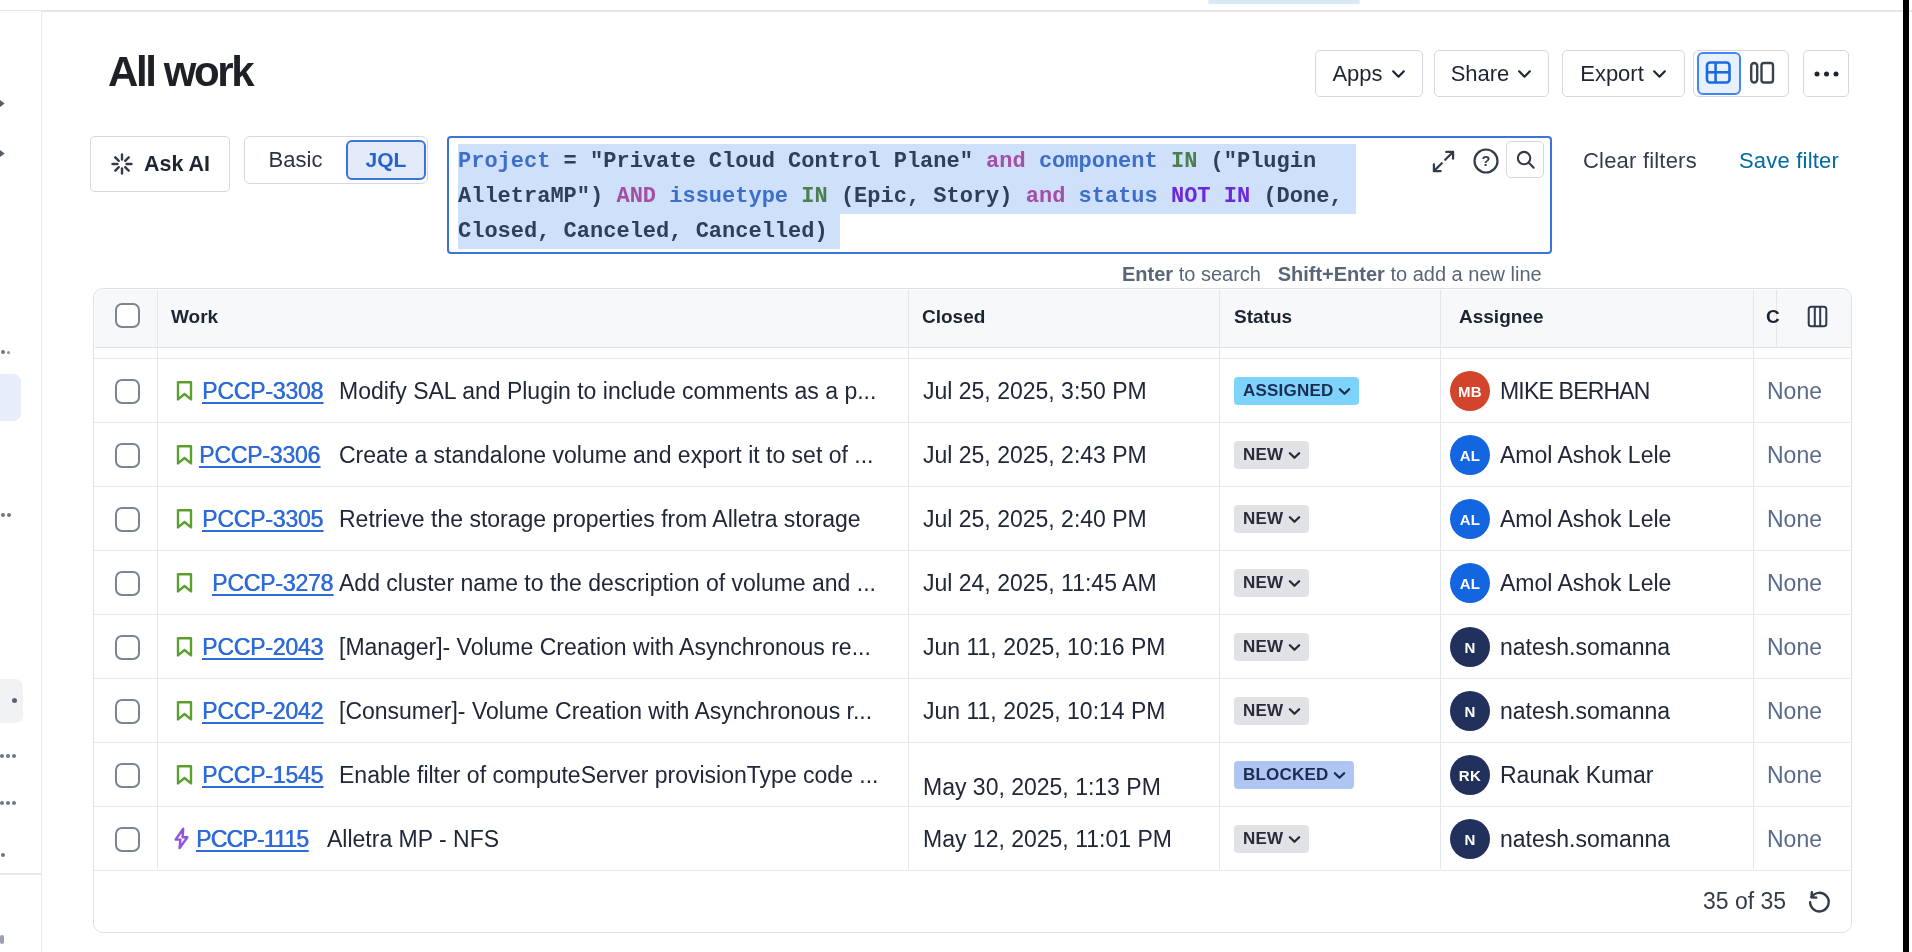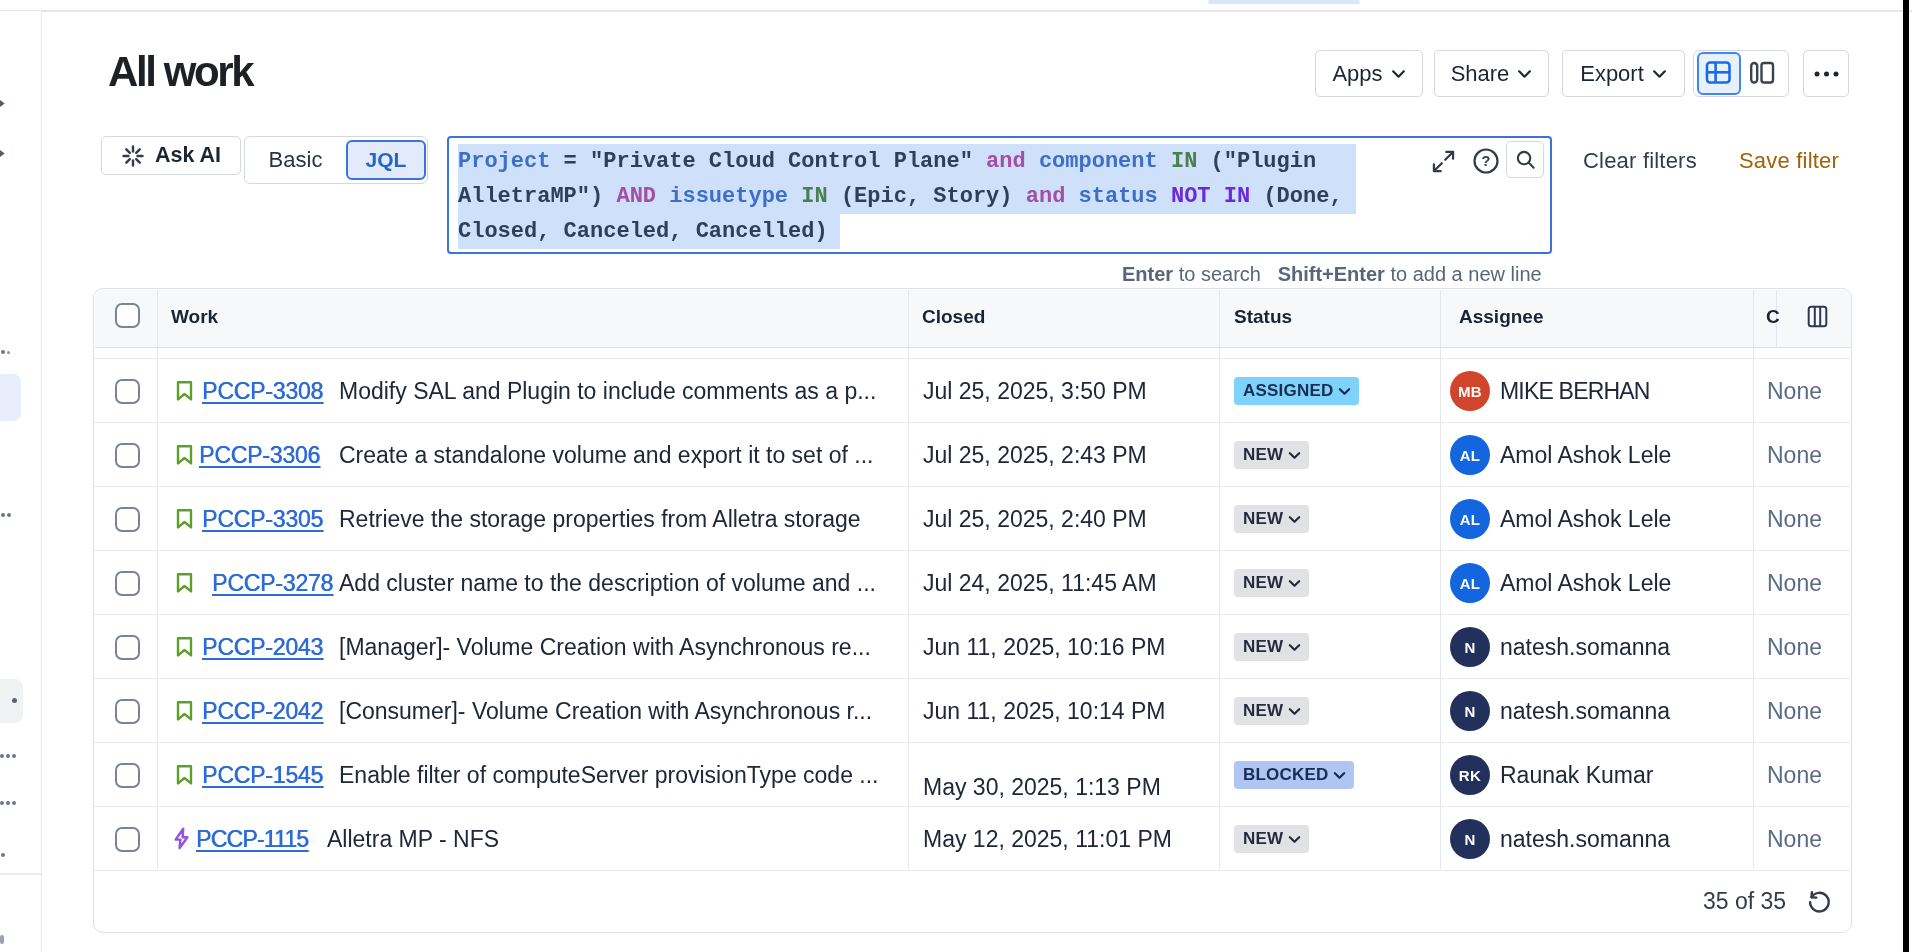--- a/index.html
+++ b/index.html
@@ -73,21 +73,21 @@
  <rect x="2.2" y="3" width="6" height="19.5" rx="3" fill="none" stroke="#3A424F" stroke-width="2.4"></rect>
  <rect x="12.5" y="3" width="11.5" height="19.5" rx="2.5" fill="none" stroke="#3A424F" stroke-width="2.4"></rect>
 </svg>
 <div class="btn" style="left:1803px;top:50px;width:46px;height:47px;">
 <svg width="25" height="6" viewBox="0 0 25 6">
       <circle cx="3" cy="3" r="2.5" fill="#1D2432"></circle>
       <circle cx="12.5" cy="3" r="2.5" fill="#1D2432"></circle>
       <circle cx="22" cy="3" r="2.5" fill="#1D2432"></circle>
     </svg>
   </div>
-<div class="btn" style="left:101px;top:136px;width:140px;height:39px;gap:10px;font-weight:bold;font-size:21.5px;">
+<div class="btn" style="left:90px;top:136px;width:140px;height:56px;gap:10px;font-weight:bold;font-size:21.5px;">
 <svg width="24" height="24" viewBox="0 0 24 24" fill="none" stroke="#333B49" stroke-width="2.4" stroke-linecap="round">
  <line x1="12" y1="2.5" x2="12" y2="7.5"></line>
       <line x1="12" y1="16.5" x2="12" y2="21.5"></line>
  <line x1="2.5" y1="12" x2="7.5" y2="12"></line>
       <line x1="16.5" y1="12" x2="21.5" y2="12"></line>
  <line x1="5.3" y1="5.3" x2="8.8" y2="8.8"></line>
       <line x1="15.2" y1="15.2" x2="18.7" y2="18.7"></line>
  <line x1="5.3" y1="18.7" x2="8.8" y2="15.2"></line>
       <line x1="15.2" y1="8.8" x2="18.7" y2="5.3"></line>
 </svg>Ask AI</div>
@@ -110,21 +110,21 @@
 <svg class="abs" style="left:1472px;top:147px;" width="28" height="28" viewBox="0 0 28 28" fill="none">
  <circle cx="14" cy="14" r="11.5" stroke="#333B49" stroke-width="2.2"></circle>
  <text x="14" y="19" font-size="14.5" font-weight="bold" fill="#333B49" text-anchor="middle" font-family="Liberation Sans">?</text>
 </svg>
 <div class="abs" style="left:1506px;top:141px;width:38px;height:37px;border:1.5px solid #D5D8DE;border-radius:5px;background:#fff;"></div>
 <svg class="abs" style="left:1514px;top:148px;" width="23" height="23" viewBox="0 0 24 24" fill="none" stroke="#333B49" stroke-width="2.2" stroke-linecap="round">
  <circle cx="10.5" cy="10.5" r="6.5"></circle>
     <line x1="15.5" y1="15.5" x2="20.5" y2="20.5"></line>
 </svg>
 <div class="abs" style="left:1583px;top:148px;font-size:22px;letter-spacing:0.2px;color:#333C4D;">Clear filters</div>
-<div class="abs" style="left:1739px;top:148px;font-size:22px;letter-spacing:0.2px;color:#a16207;">Save filter</div>
+<div class="abs" style="left:1739px;top:148px;font-size:22px;letter-spacing:0.2px;color:#0369a1;">Save filter</div>
 <div class="abs" style="left:1122px;top:263px;font-size:20px;color:#596578;white-space:nowrap;"><b>Enter</b> to search&nbsp;&nbsp;&nbsp;<b>Shift+Enter</b> to add a new line</div>
 <div class="abs" style="left:93px;top:288px;width:1759px;height:645px;border:1.5px solid #DDE0E5;border-radius:10px;background:#fff;"></div>
 <div class="abs" style="left:94.5px;top:289.5px;width:1756px;height:58px;background:#F7F8F9;border-bottom:1.5px solid #DDE0E5;border-radius:8.5px 8.5px 0 0;"></div>
 <div class="vdiv" style="left:157px;top:290px;height:579px;"></div>
 <div class="vdiv" style="left:908px;top:290px;height:579px;"></div>
 <div class="vdiv" style="left:1219px;top:290px;height:579px;"></div>
 <div class="vdiv" style="left:1440px;top:290px;height:579px;"></div>
 <div class="vdiv" style="left:1753px;top:290px;height:579px;"></div>
 <div class="cbx" style="left:115px;top:303px;"></div>
 <div class="hdrlbl" style="left:171px;top:308px;">Work</div>

